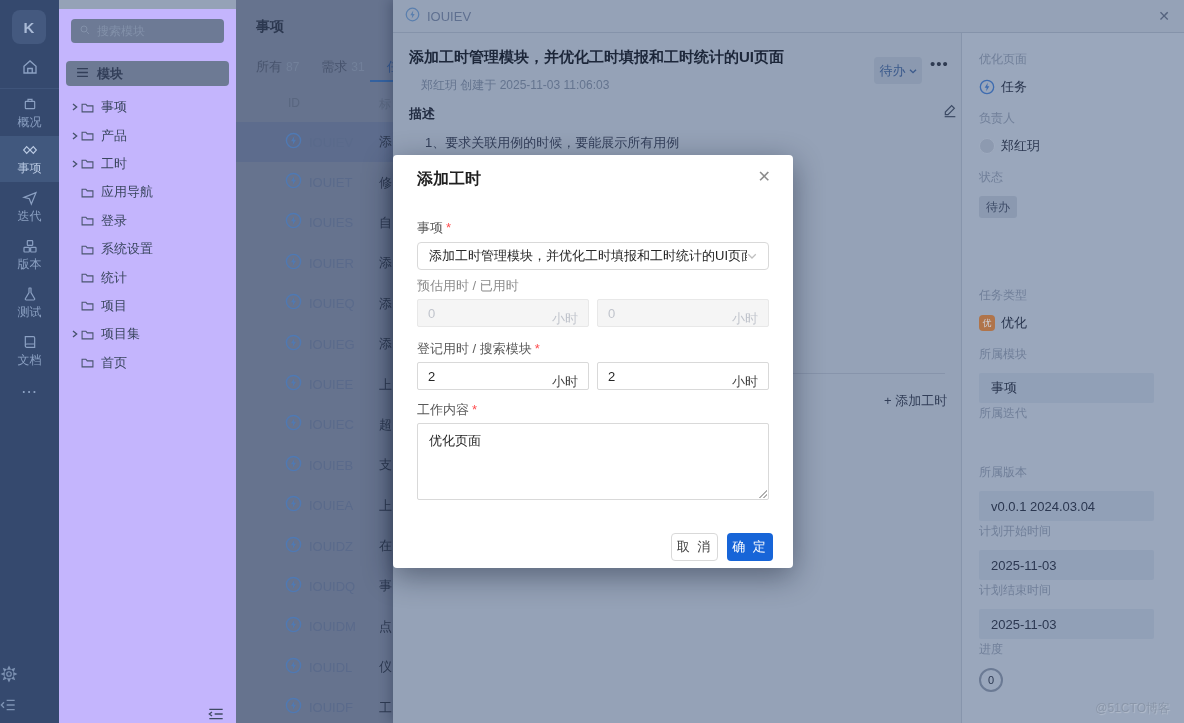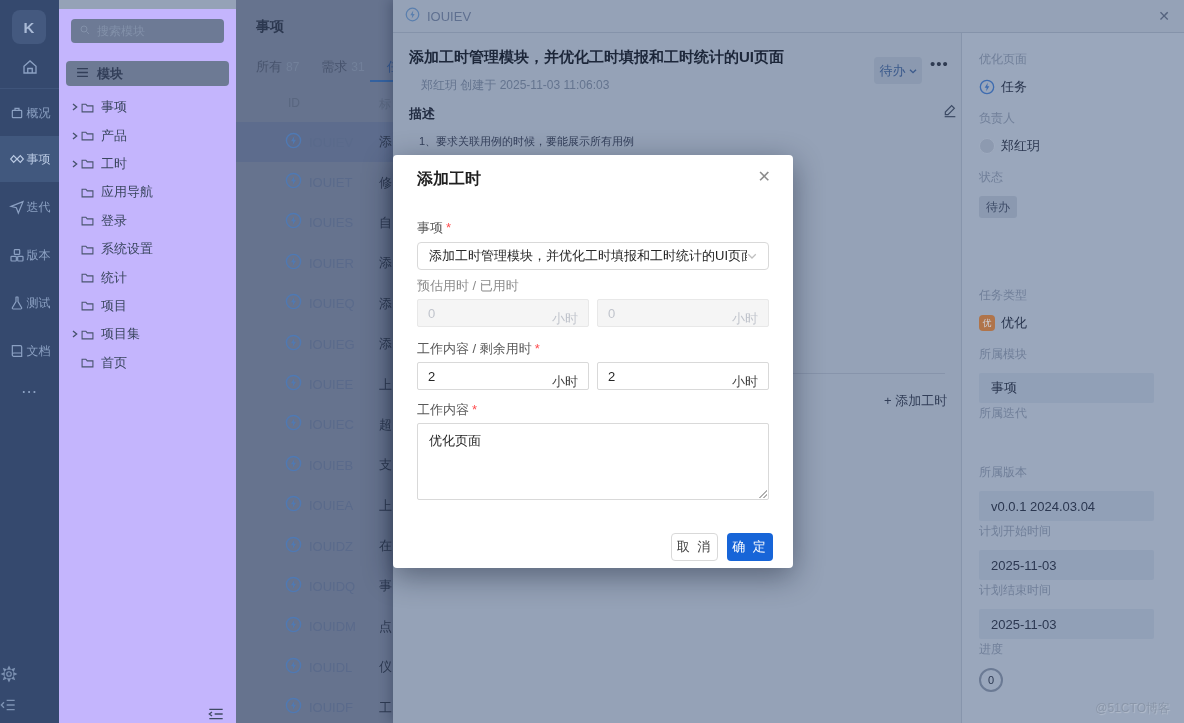--- a/index.html
+++ b/index.html
@@ -7,21 +7,21 @@
   body { font-family:"Liberation Sans","DejaVu Sans",sans-serif; }
   .stage { position:relative; width:1184px; height:723px; background:#95a2b7; overflow:hidden; }
 
   
   .rail { position:absolute; left:0; top:0; width:59px; height:723px; background:#35496e; z-index:3; }
   .rail-logo { position:absolute; left:12px; top:10px; width:34px; height:34px; border-radius:8px;
     background:#44597f; color:#a9bad6; font-size:15px; font-weight:bold;
     display:flex; align-items:center; justify-content:center; }
   .rail-home { position:absolute; left:0; top:52px; width:59px; height:30px; display:flex; align-items:center; justify-content:center; color:#8ba0c2; }
   .rail-div { position:absolute; left:0; top:88px; width:59px; height:1px; background:#3f547a; }
-  .rail-item { position:absolute; left:0; width:59px; height:46px; display:flex; 
+  .rail-item { position:absolute; left:0; width:59px; height:46px; display:flex; flex-direction:column;
     align-items:center; justify-content:center; gap:2px; color:#8ba0c2; cursor:pointer; }
   .rail-item .lbl { font-size:12px; }
   .rail-item.active { background:#41587e; color:#b9c9e2; }
   .rail-more { position:absolute; left:0; top:382px; width:59px; text-align:center; color:#8ba0c2; font-size:16px; letter-spacing:1px; }
   .rail-gear { position:absolute; left:0; top:665px; width:59px; text-align:center; color:#7e93b4; }
   .rail-collapse { position:absolute; left:0; top:698px; width:59px; text-align:center; color:#7e93b4; }
   .rail svg { display:block; }
 
   
   .sidebar2 { position:absolute; left:59px; top:9px; width:177px; height:723px; background:#c4b5fd; z-index:3; }
@@ -62,21 +62,21 @@
     display:flex; align-items:center; padding:0 12px; gap:7px; }
   .dr-ref { font-size:13px; color:#5f7090; }
   .dr-close { position:absolute; right:14px; top:8px; font-size:14px; color:#55637e; cursor:pointer; }
   .dr-title { position:absolute; left:16px; top:48px; width:450px; font-size:15px; font-weight:bold; color:#1c2639; }
   .dr-meta { position:absolute; left:16px; top:77px; font-size:12px; color:#64748f;margin-left:12px; }
   .dr-status { position:absolute; left:481px; top:57px; width:48px; height:27px; background:#8b99b0; border-radius:4px;
     display:flex; align-items:center; justify-content:center; gap:3px; font-size:13px; color:#3b5a8c; cursor:pointer; }
   .dr-more { position:absolute; left:537px; top:55px; font-size:15px; color:#2f3b52; letter-spacing:1px; cursor:pointer; }
   .dr-desc-label { position:absolute; left:16px; top:105px; font-size:13px; font-weight:bold; color:#222c42; }
   .dr-pencil { position:absolute; left:549px; top:102px; color:#3c4a64; cursor:pointer; }
-  .dr-desc-text { position:absolute; left:26px; top:134px; font-size:11px; color:#333f5a; }
+  .dr-desc-text { position:absolute; left:32px; top:134px; font-size:13px; color:#333f5a; }
   .dr-divider { position:absolute; left:16px; top:373px; width:536px; height:1px; background:#8794ab; }
   .dr-addlog { position:absolute; left:491px; top:392px; font-size:13px; color:#323e58; cursor:pointer; }
 
   
   .props { position:absolute; left:568px; top:33px; width:223px; height:690px; background:#9aa7bc; border-left:1px solid #8795ac; }
   .prop { position:absolute; left:17px; width:190px; }
   .prop .plabel { font-size:12px; color:#707f99; }
   .prop .pvalue { margin-top:10px; display:flex; align-items:center; gap:6px; font-size:13px; color:#28344d; }
   .pbox { width:175px; height:30px; background:#91a0b7; border-radius:2px; display:flex; align-items:center;
     padding:0 12px; font-size:13px; color:#2b3750; cursor:pointer; }
@@ -617,21 +617,21 @@
     <div class="m-inputwrap disabled" style="left:24px; top:144px">
       <input disabled="" value="0" style="">
       <span class="unit">小时</span>
     </div>
     <div class="m-inputwrap disabled" style="left:204px; top:144px">
       <input disabled="" value="0" style="">
       <span class="unit">小时</span>
     </div>
 
     <div class="m-label" style="top:185px">
-      <span>工作内容 / 剩余用时</span><span class="req">*</span>
+      <span>登记用时 / 搜索模块</span><span class="req">*</span>
     </div>
     <div class="m-inputwrap" style="left:24px; top:207px">
       <input value="2" style="">
       <span class="unit">小时</span>
     </div>
     <div class="m-inputwrap" style="left:204px; top:207px">
       <input value="2" style="">
       <span class="unit">小时</span>
     </div>
 

